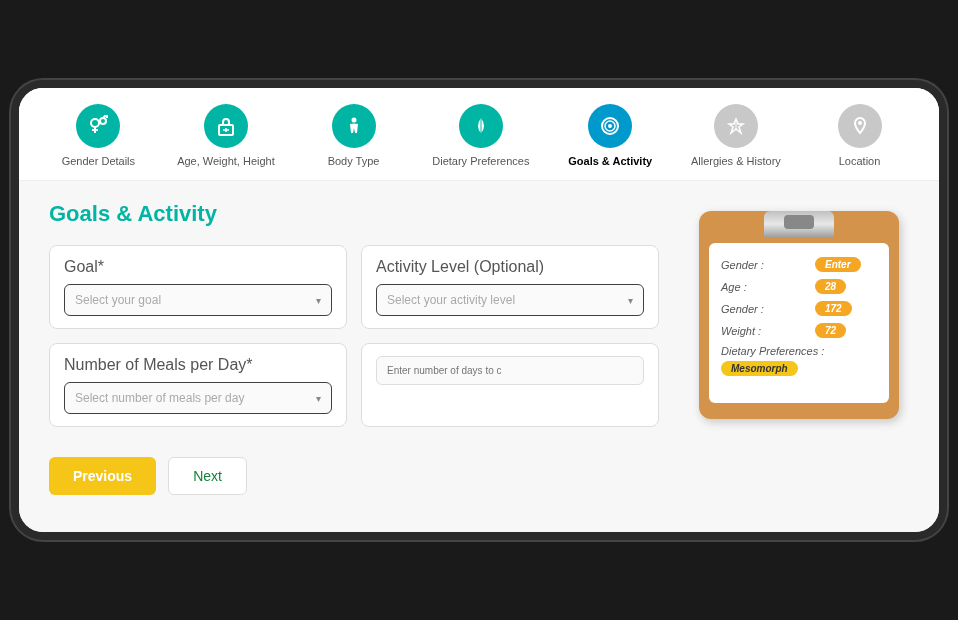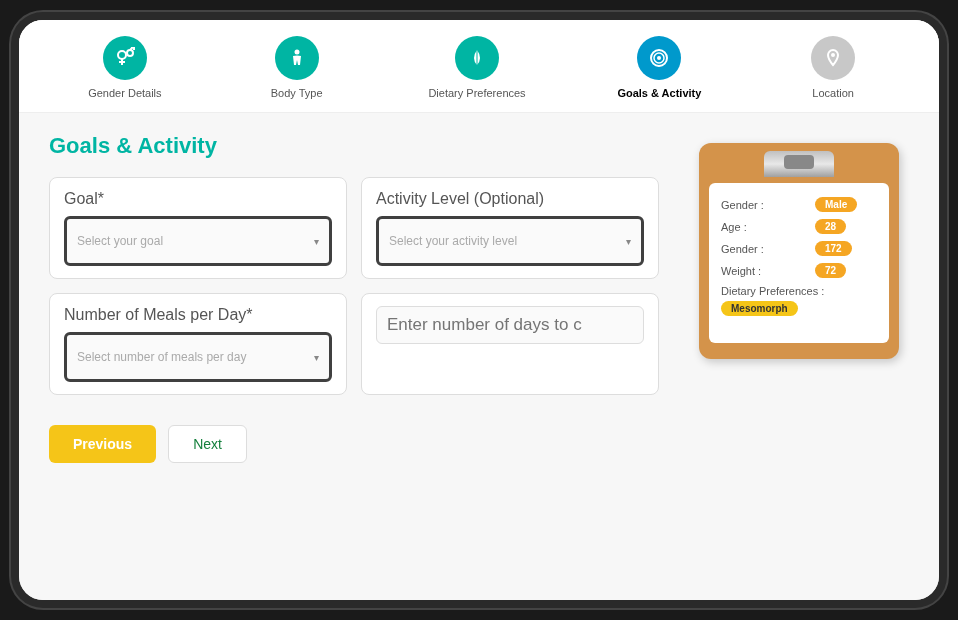--- a/index.html
+++ b/index.html
@@ -8,21 +8,21 @@
       height: 620px;
       background: #1a1a1a;
       display: flex;
       align-items: center;
       justify-content: center;
       font-family: Arial, sans-serif;
       overflow: hidden;
     }
     .tablet-frame {
       width: 920px;
-      height: 580px;
+      height: 444px;
       background: #f0f0f0;
       border-radius: 24px;
       box-shadow: 0 0 0 8px #2a2a2a, 0 0 0 10px #444;
       overflow: hidden;
       display: flex;
       flex-direction: column;
     }
     .screen {
       flex: 1;
       background: #f7f7f7;
@@ -103,38 +103,38 @@
     .field-label {
       font-size: 16px;
       color: #555;
       margin-bottom: 8px;
     }
     .field-select {
       width: 100%;
       display: flex;
       align-items: center;
       justify-content: space-between;
-      border: 3px solid #404040;
-      border-radius: 6px;
-      padding: 15px 10px;
+      border: 1px solid #404040;
+      border-radius: 6px;
+      padding: 8px 10px;
       font-size: 12px;
       color: #aaa;
       background: #fafafa;
       cursor: pointer;
     }
     .field-select .chevron {
       font-size: 10px;
       color: #888;
     }
     .field-input {
       width: 100%;
       border: 1px solid #ddd;
       border-radius: 6px;
       padding: 8px 10px;
-      font-size: 17px;
+      font-size: 10px;
       color: #aaa;
       background: #fafafa;
       outline: none;
     }
     .button-row {
       display: flex;
       gap: 12px;
       margin-top: 10px;
     }
     .btn-previous {
@@ -162,23 +162,24 @@
       width: 220px;
       display: flex;
       align-items: flex-start;
       justify-content: center;
       padding-top: 10px;
     }
     .clipboard {
       width: 200px;
       background: #d4934a;
       border-radius: 12px;
-      padding: 8px 10px 16px;
+      padding: 0 10px 16px;
       position: relative;
       box-shadow: 2px 3px 10px rgba(0,0,0,0.2);
+      font-style: italic;
     }
     .clipboard-clip {
       width: 70px;
       height: 26px;
       background: linear-gradient(180deg, #c0c0c0 0%, #e8e8e8 50%, #a0a0a0 100%);
       border-radius: 6px 6px 0 0;
       margin: 0 auto 6px;
       position: relative;
       display: flex;
       align-items: center;
@@ -239,20 +240,32 @@
             <circle cx="16" cy="6" r="3" fill="none" stroke="white" stroke-width="2"></circle>
             <line x1="16" y1="3" x2="19" y2="0" stroke="white" stroke-width="2"></line>
             <line x1="17" y1="0" x2="20" y2="0" stroke="white" stroke-width="2"></line>
             <line x1="20" y1="0" x2="20" y2="3" stroke="white" stroke-width="2"></line>
           </svg>
         </div>
         <span class="step-label">Gender
 Details</span>
       </div>
 
+      <div class="step-item">
+        <div class="step-icon teal">
+          <svg width="22" height="22" viewBox="0 0 22 22" fill="white">
+            <rect x="4" y="10" width="14" height="10" rx="1" fill="none" stroke="white" stroke-width="2"></rect>
+            <path d="M8 10 V7 a3 3 0 0 1 6 0 V10" fill="none" stroke="white" stroke-width="2"></path>
+            <line x1="11" y1="13" x2="11" y2="17" stroke="white" stroke-width="1.5"></line>
+            <line x1="8" y1="15" x2="14" y2="15" stroke="white" stroke-width="1.5"></line>
+          </svg>
+        </div>
+        <span class="step-label">Age, Weight,
+Height</span>
+      </div>
 
       <div class="step-item">
         <div class="step-icon teal">
           <svg width="22" height="22" viewBox="0 0 22 22" fill="white">
             <circle cx="11" cy="5" r="2.5" fill="white"></circle>
             <path d="M7 9 Q11 8 15 9 L14 18 H12 L11 13 L10 18 H8 Z" fill="white"></path>
           </svg>
         </div>
         <span class="step-label">Body
 Type</span>
@@ -274,20 +287,30 @@
           <svg width="22" height="22" viewBox="0 0 22 22" fill="white">
             <circle cx="11" cy="11" r="8" fill="none" stroke="white" stroke-width="2"></circle>
             <circle cx="11" cy="11" r="5" fill="none" stroke="white" stroke-width="1.5"></circle>
             <circle cx="11" cy="11" r="2" fill="white"></circle>
           </svg>
         </div>
         <span class="step-label bold">Goals &amp;
 Activity</span>
       </div>
 
+      <div class="step-item">
+        <div class="step-icon gray">
+          <svg width="22" height="22" viewBox="0 0 22 22" fill="white">
+            <path d="M11 4 L13 9 L18 9 L14 12 L16 18 L11 14 L6 18 L8 12 L4 9 L9 9 Z" fill="none" stroke="white" stroke-width="1.5"></path>
+            <path d="M11 6 Q13 11 11 16 Q9 11 11 6Z" fill="white" opacity="0.5"></path>
+          </svg>
+        </div>
+        <span class="step-label">Allergies &amp;
+History</span>
+      </div>
 
       <div class="step-item">
         <div class="step-icon gray">
           <svg width="22" height="22" viewBox="0 0 22 22" fill="white">
             <path d="M11 3 C8 3 6 5.5 6 8 C6 12 11 18 11 18 C11 18 16 12 16 8 C16 5.5 14 3 11 3Z" fill="none" stroke="white" stroke-width="2"></path>
             <circle cx="11" cy="8" r="2" fill="white"></circle>
           </svg>
         </div>
         <span class="step-label">Location</span>
       </div>
@@ -338,21 +361,21 @@
 
       </div>
 
       <div class="clipboard-section">
         <div class="clipboard">
           <div class="clipboard-clip"></div>
           <div class="clipboard-paper">
 
             <div class="clipboard-row">
               <span class="clipboard-key">Gender :</span>
-              <span class="tag tag-orange">Male</span>
+              <span class="tag tag-orange">Enter</span>
             </div>
             <div class="clipboard-row">
               <span class="clipboard-key">Age :</span>
               <span class="tag tag-orange">28</span>
             </div>
             <div class="clipboard-row">
               <span class="clipboard-key">Gender :</span>
               <span class="tag tag-orange">172</span>
             </div>
             <div class="clipboard-row">

